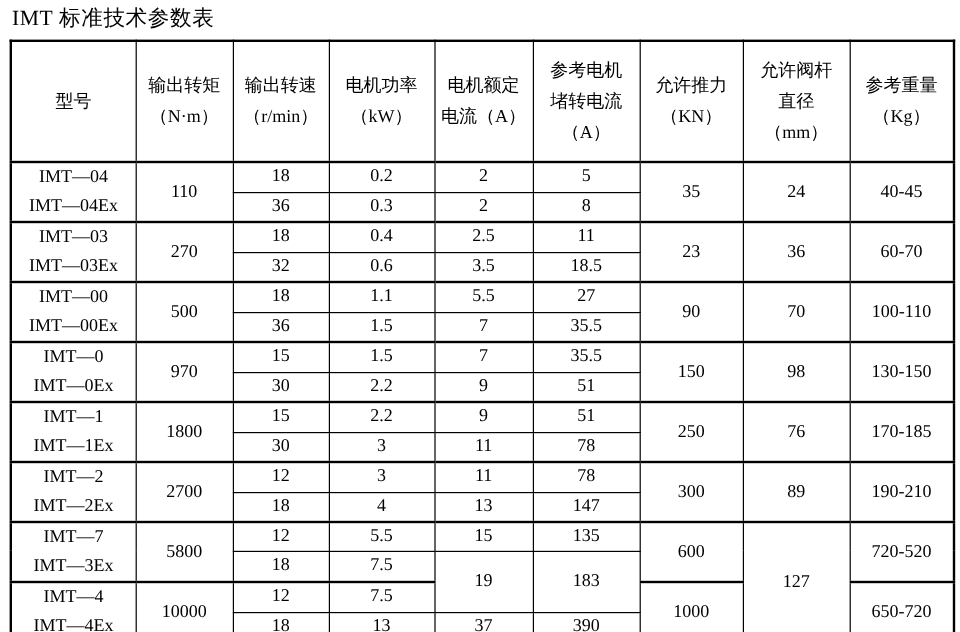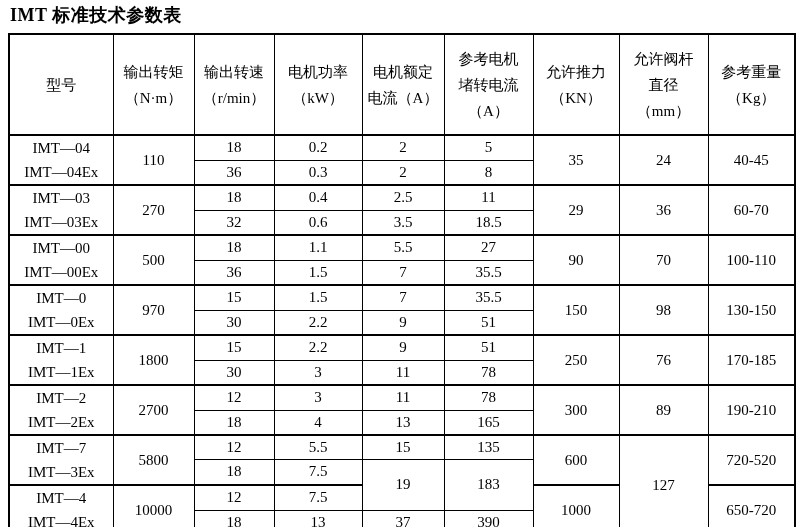--- a/index.html
+++ b/index.html
@@ -10,21 +10,21 @@
     height: 527px;
     overflow: hidden;
     font-family: "Liberation Serif", "DejaVu Serif", serif;
     color: #000;
   }
   .title {
     position: absolute;
     left: 10px;
     top: 3px;
     font-size: 18px;
-    font-weight: bold;
+    font-weight: normal;
     letter-spacing: 0.5px;
     margin: 0;
   }
   table.params {
     position: absolute;
     left: 8px;
     top: 33px;
     width: 786px;
     border-collapse: collapse;
     table-layout: fixed;
@@ -132,21 +132,21 @@
     <tr class="group-top">
       <td class="model-cell" rowspan="2">
         <div>IMT—03</div>
         <div>IMT—03Ex</div>
       </td>
       <td rowspan="2">270</td>
       <td>18</td>
       <td>0.4</td>
       <td>2.5</td>
       <td>11</td>
-      <td rowspan="2">29</td>
+      <td rowspan="2">23</td>
       <td rowspan="2">36</td>
       <td rowspan="2">60-70</td>
     </tr>
     <tr>
       <td>32</td>
       <td>0.6</td>
       <td>3.5</td>
       <td>18.5</td>
     </tr>
 
@@ -224,21 +224,21 @@
       <td>11</td>
       <td>78</td>
       <td rowspan="2">300</td>
       <td rowspan="2">89</td>
       <td rowspan="2">190-210</td>
     </tr>
     <tr>
       <td>18</td>
       <td>4</td>
       <td>13</td>
-      <td>165</td>
+      <td>147</td>
     </tr>
 
     <tr class="group-top">
       <td class="model-cell" rowspan="2">
         <div>IMT—7</div>
         <div>IMT—3Ex</div>
       </td>
       <td rowspan="2">5800</td>
       <td>12</td>
       <td>5.5</td>

